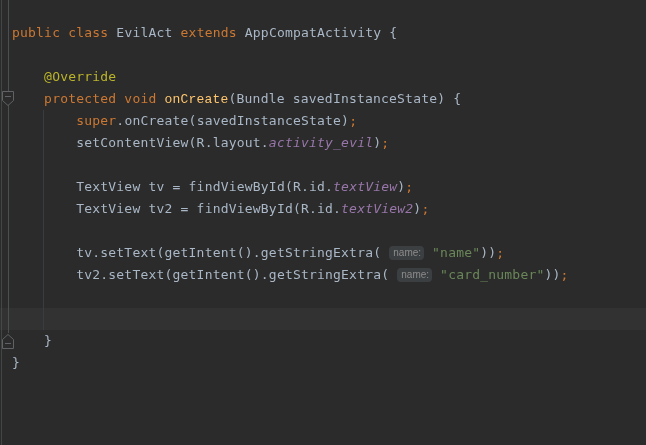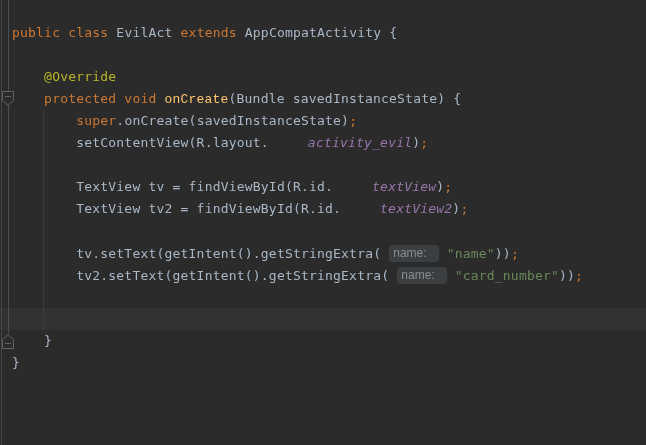--- a/index.html
+++ b/index.html
@@ -48,30 +48,30 @@
     font-size: 13px;
     letter-spacing: 0.2px;
     color: var(--default, #a9b7c6);
   }
   .code-line { height: 22px; line-height: 22px; }
   .tok-k { color: var(--keyword, #cc7832); }
   .tok-d { color: var(--default, #a9b7c6); }
   .tok-m { color: var(--method-decl, #ffc66d); font-family: Liberation Mono, monospace; }
   .tok-a { color: var(--annotation, #bbb529); }
   .tok-s { color: var(--string, #6a8759); }
-  .tok-f { color: var(--field, #9876aa); font-style: italic; margin-left: 39px; }
+  .tok-f { color: var(--field, #9876aa); font-style: italic; }
   .tok-p { color: var(--semicolon, #cc7832); }
   .tok-h {
     font-family: "Liberation Sans", sans-serif;
-    font-size: 12px;
+    font-size: 10px;
     letter-spacing: 0;
     color: var(--hint-text, #8c8c8c);
     background: var(--hint-bg, #3c3f41);
     border-radius: 4px;
-    padding: 1px 12px 2px 4px;
+    padding: 1px 3px 2px 4px;
     vertical-align: 1px;
     text-align: right;
   }
 </style>
 </head>
 <body>
 
 <div class="stage">
 
   <div class="current-line-highlight" style="top: 308px; background: rgb(50, 50, 51);"></div>

